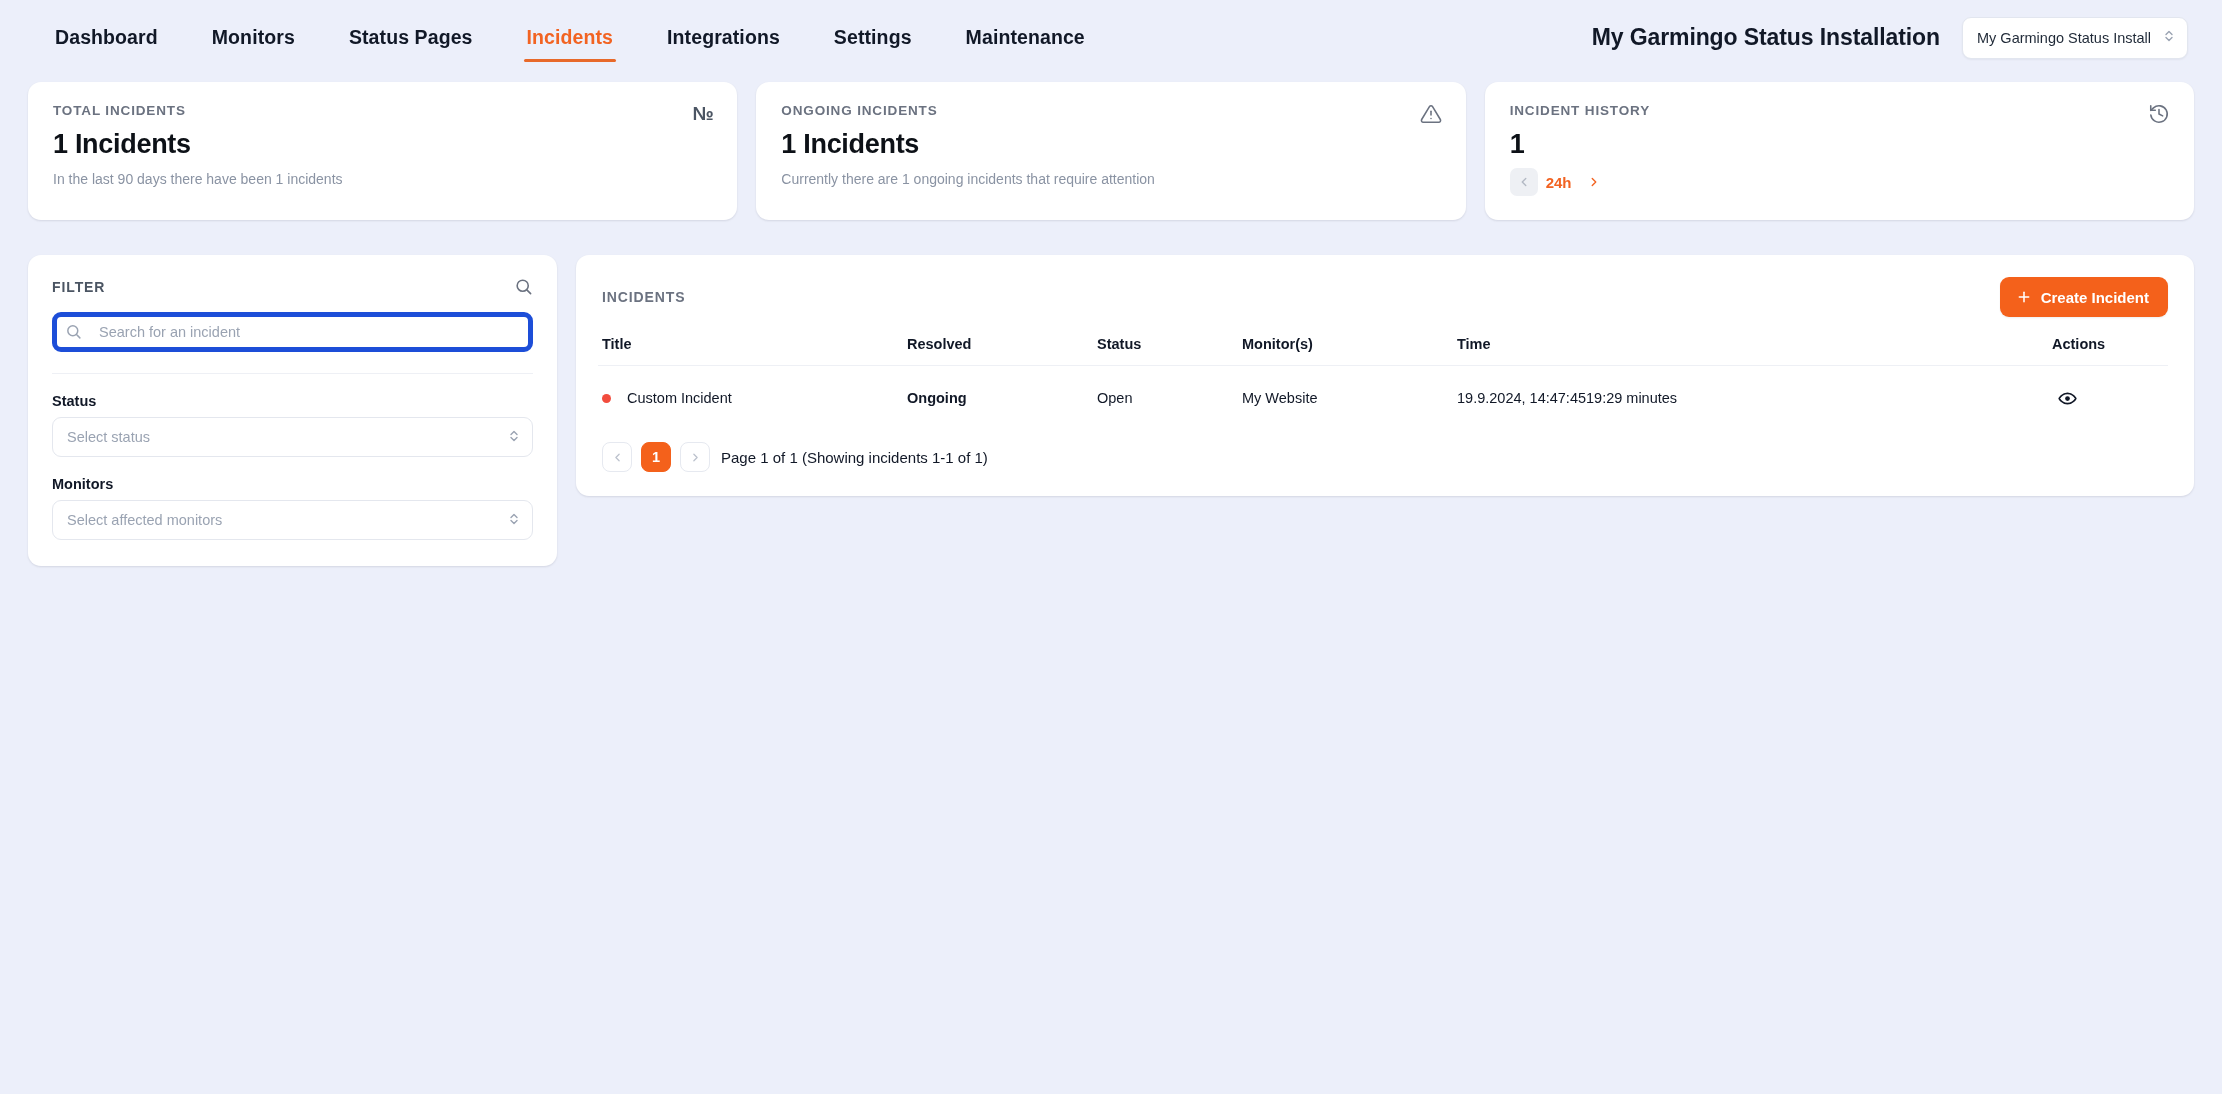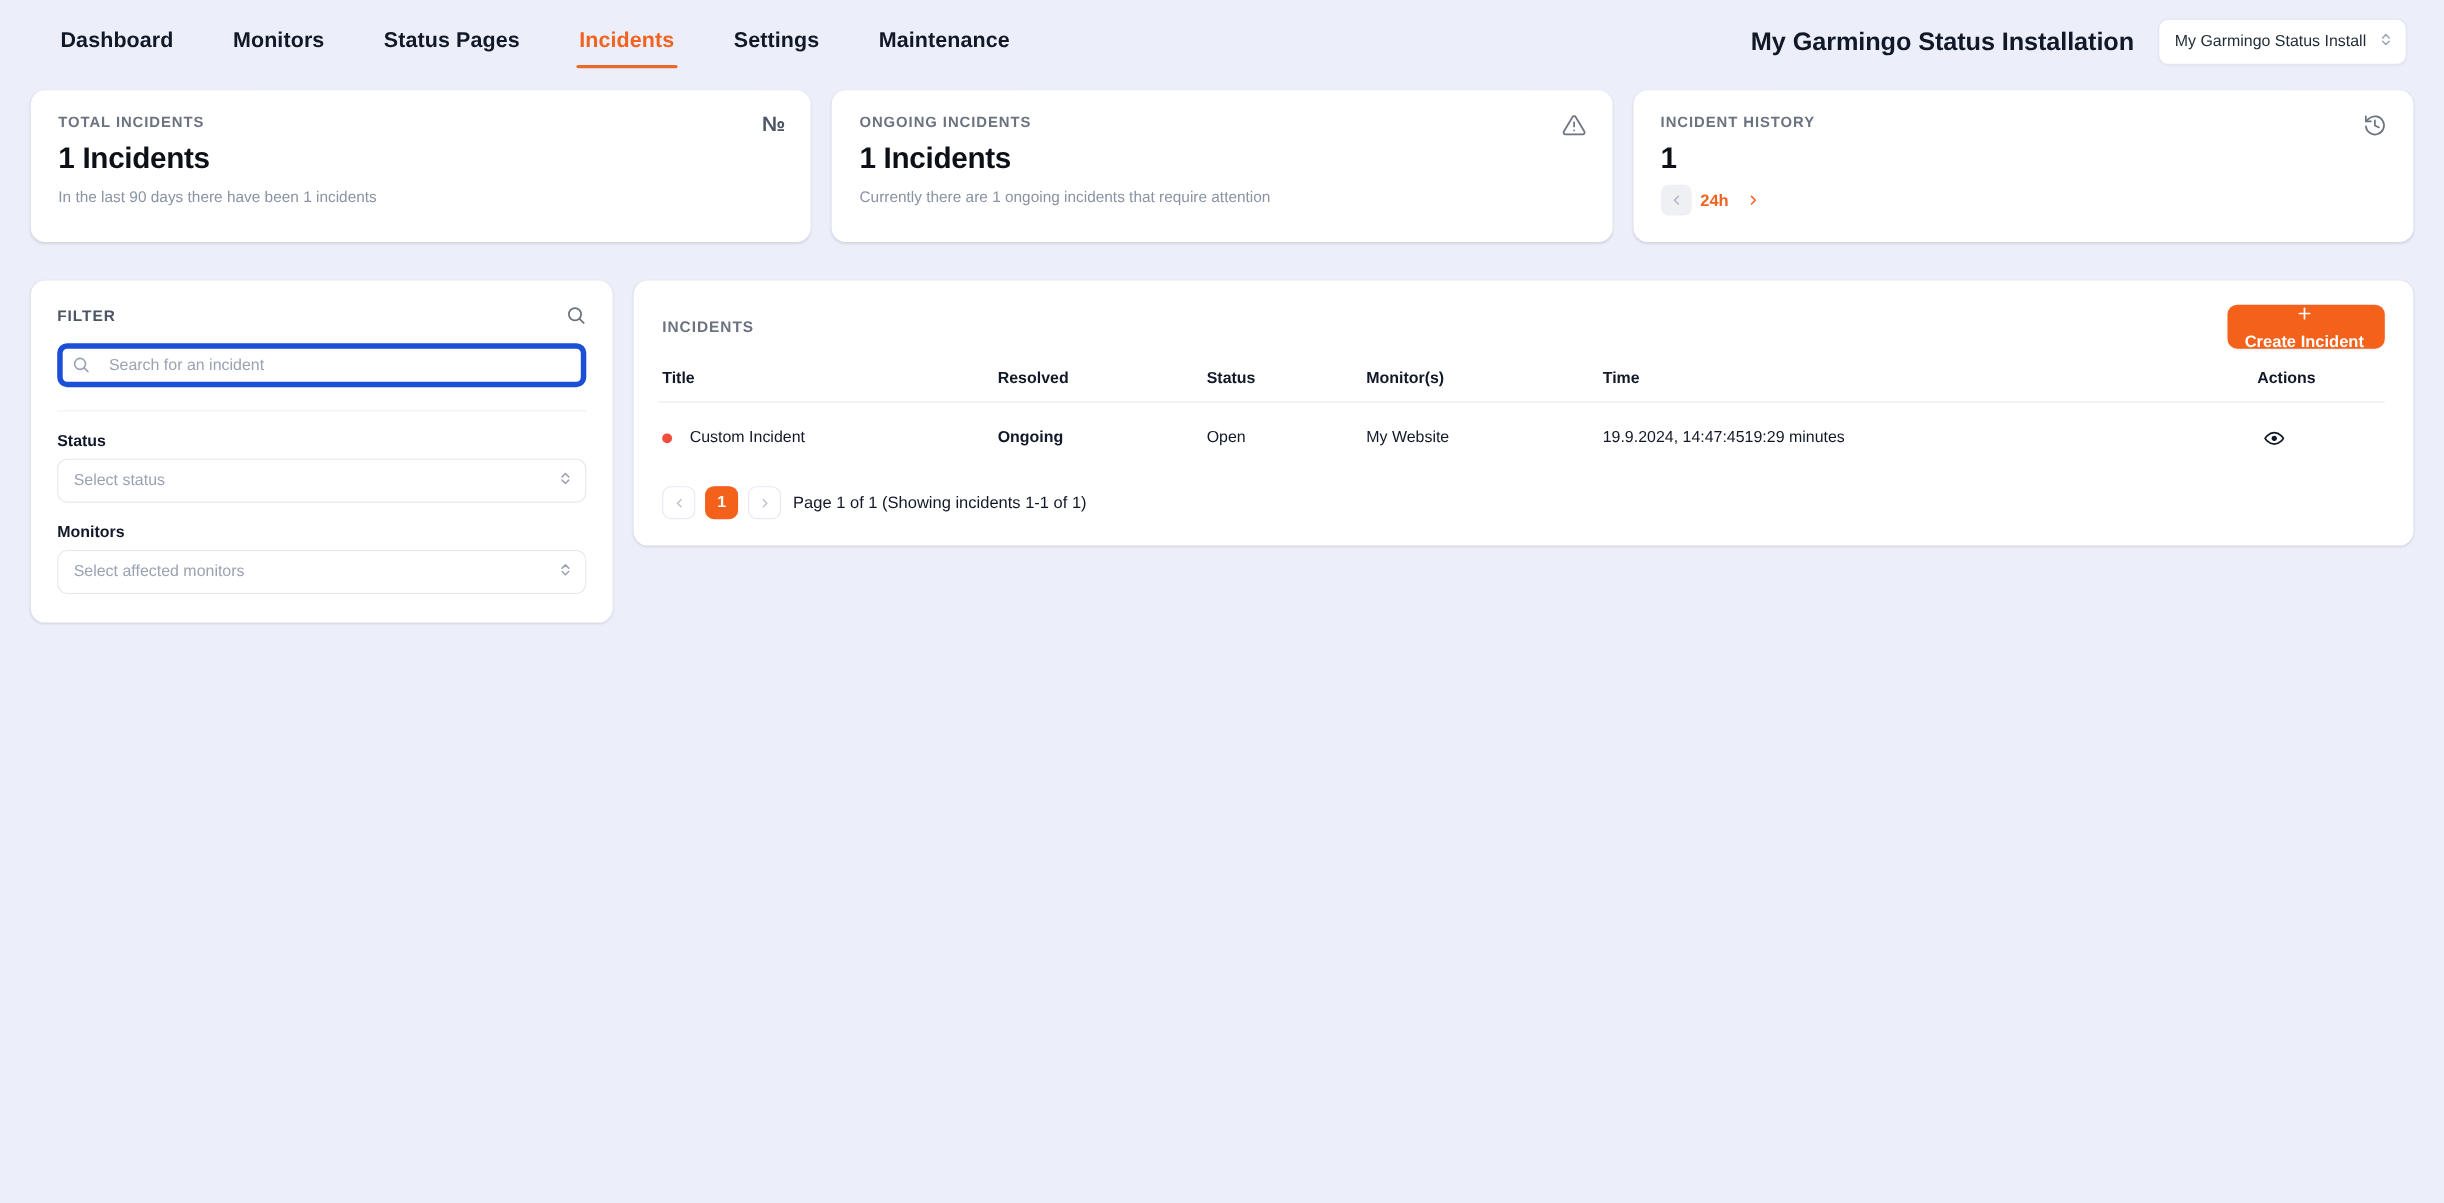--- a/index.html
+++ b/index.html
@@ -234,21 +234,20 @@
     border-radius: 9px;
     display: flex; align-items: center;
     gap: 9px;
     padding: 0 19px 0 16px;
     font-size: 15px;
     font-weight: 600;
     font-family: inherit;
     cursor: pointer;
     box-shadow: 0 1px 2px rgba(16,24,40,.07);
     white-space: nowrap;
-    flex-direction: column;
   }
 
   table.inc-table { width: 100%; border-collapse: collapse; table-layout: fixed; }
   table.inc-table th {
     text-align: left;
     font-size: 14.5px;
     font-weight: 700;
     color: #111827;
     padding: 0 0 13px 4px;
     border-bottom: 1px solid #eef0f5;
@@ -314,20 +313,23 @@
         <span>Dashboard</span>
       </div>
     <div class="nav-item">
         <span>Monitors</span>
       </div>
     <div class="nav-item">
         <span>Status Pages</span>
       </div>
     <div class="nav-item active">
         <span>Incidents</span>
+      </div>
+    <div class="nav-item">
+        <span>Integrations</span>
       </div>
     <div class="nav-item">
         <span>Settings</span>
       </div>
     <div class="nav-item">
         <span>Maintenance</span>
       </div>
   </nav>
   <div class="topbar-right">
     <div class="install-title">My Garmingo Status Installation</div>

